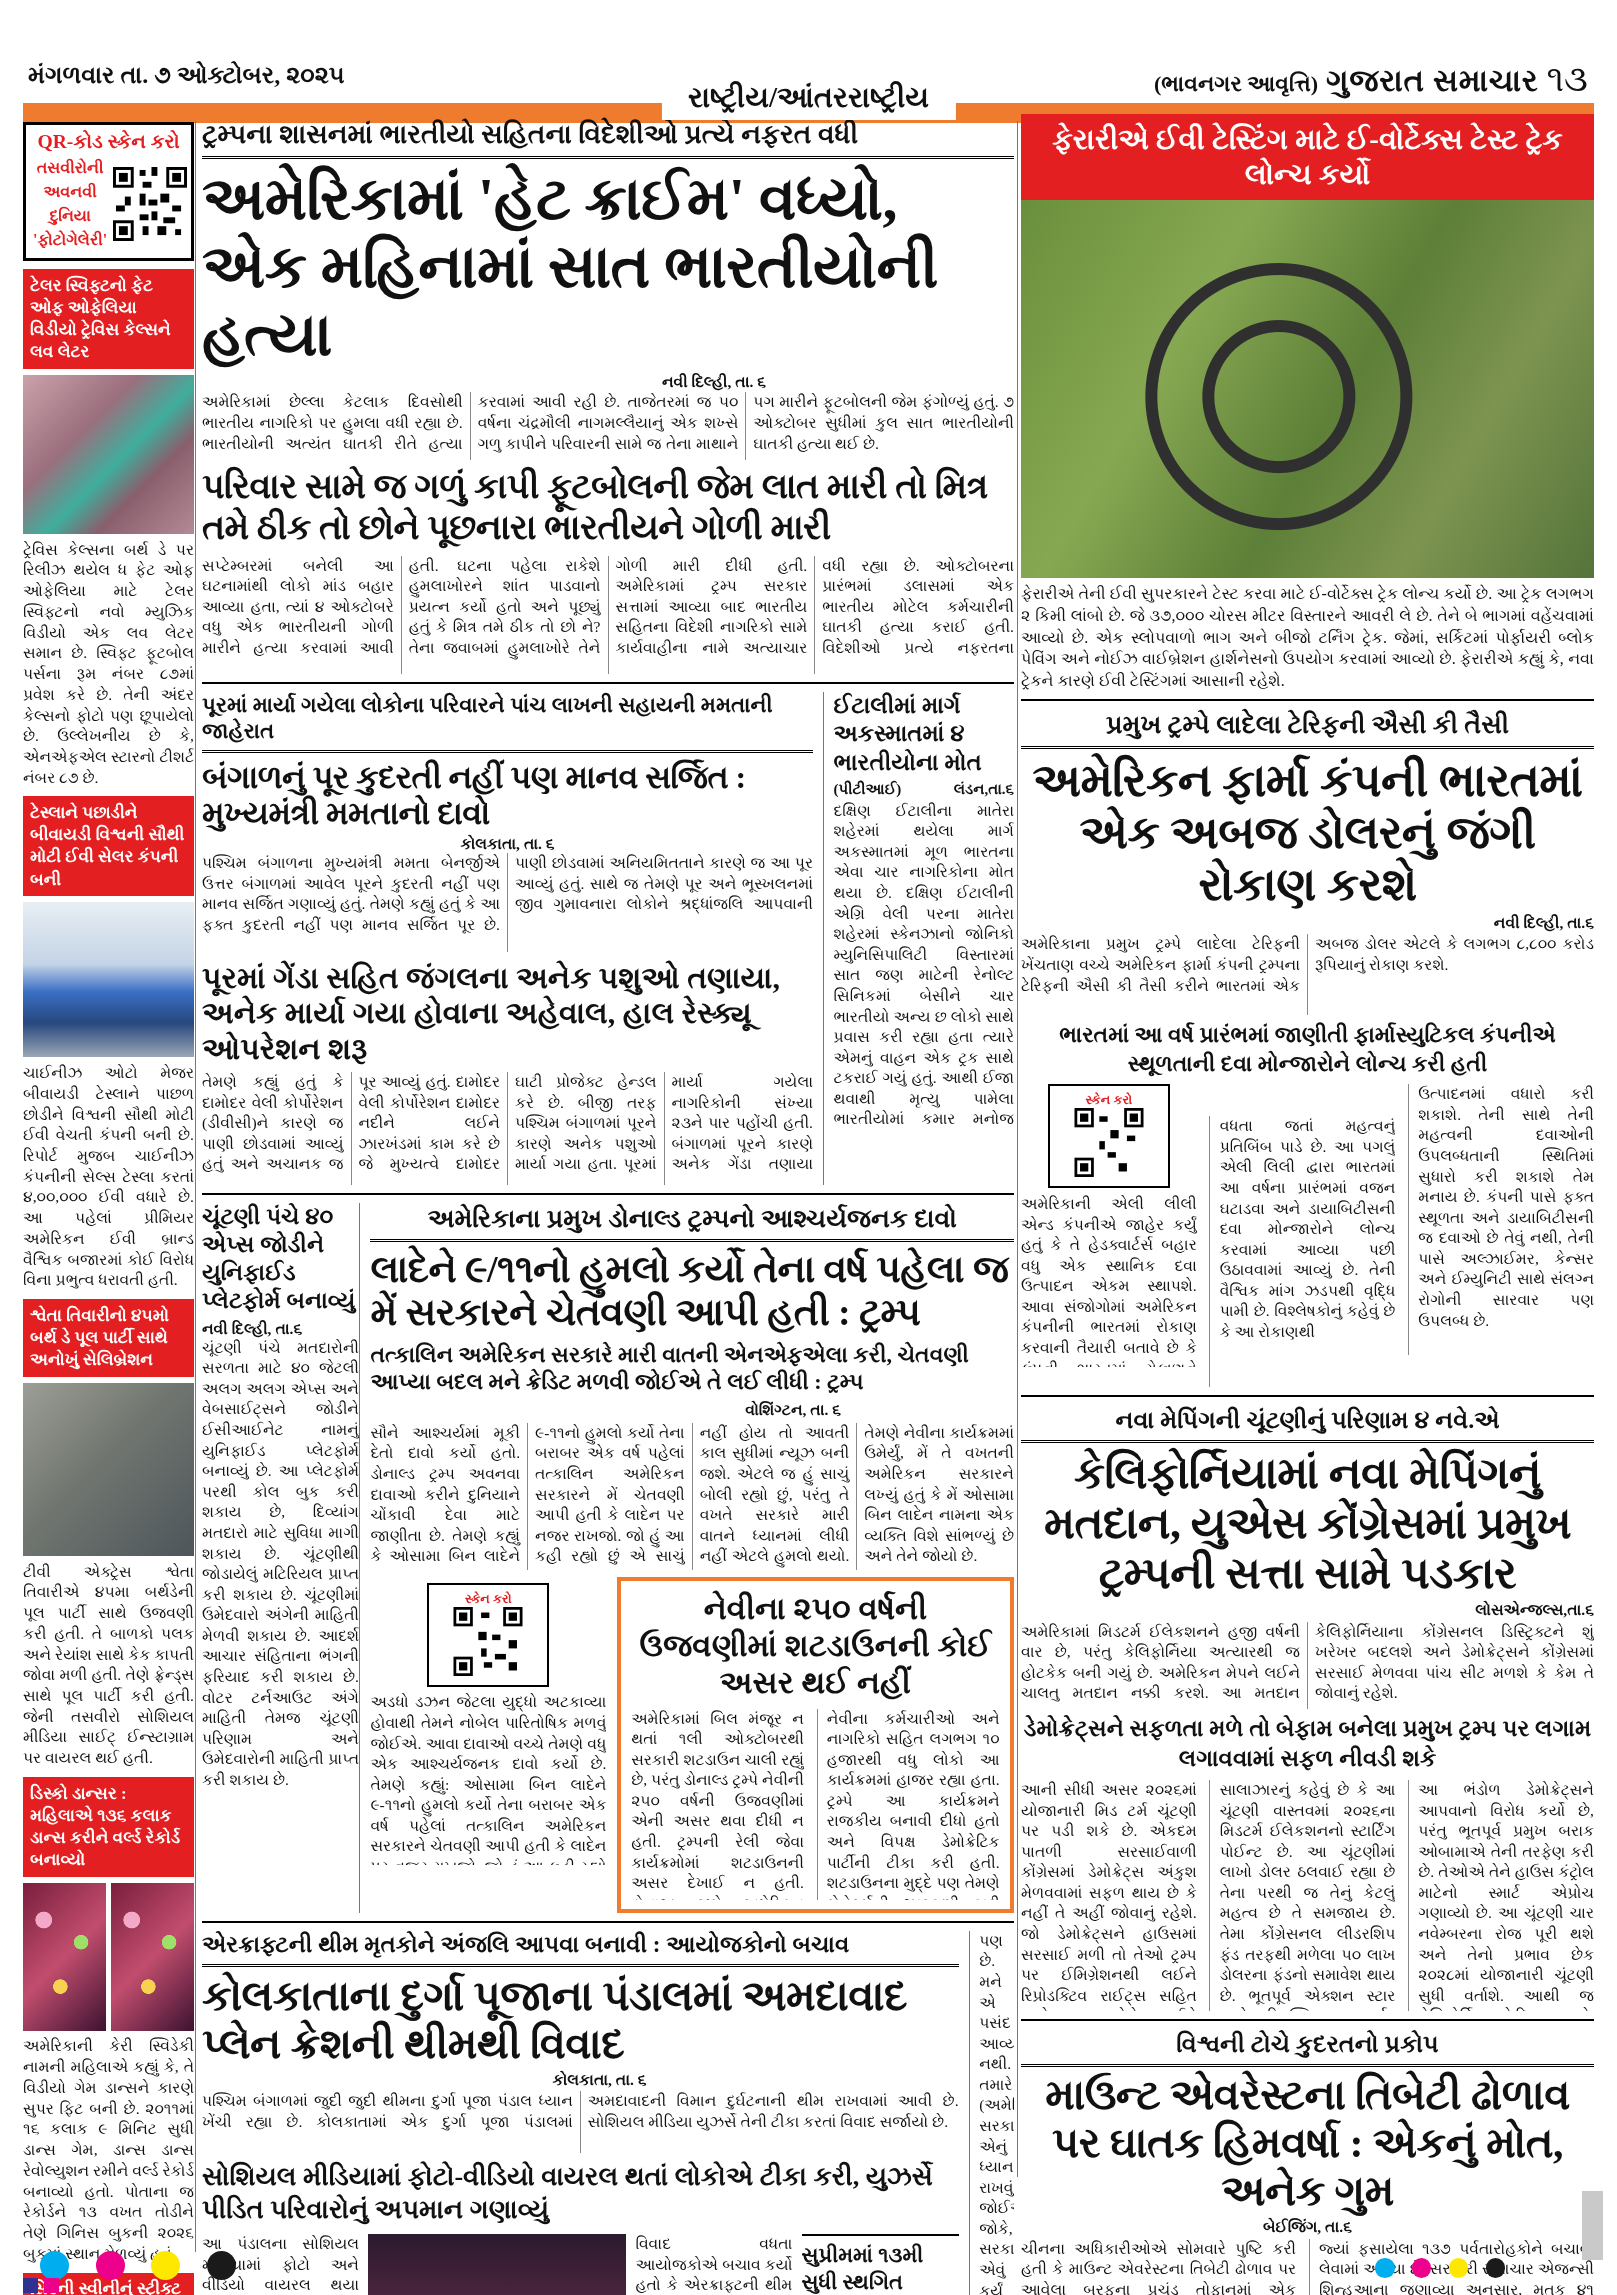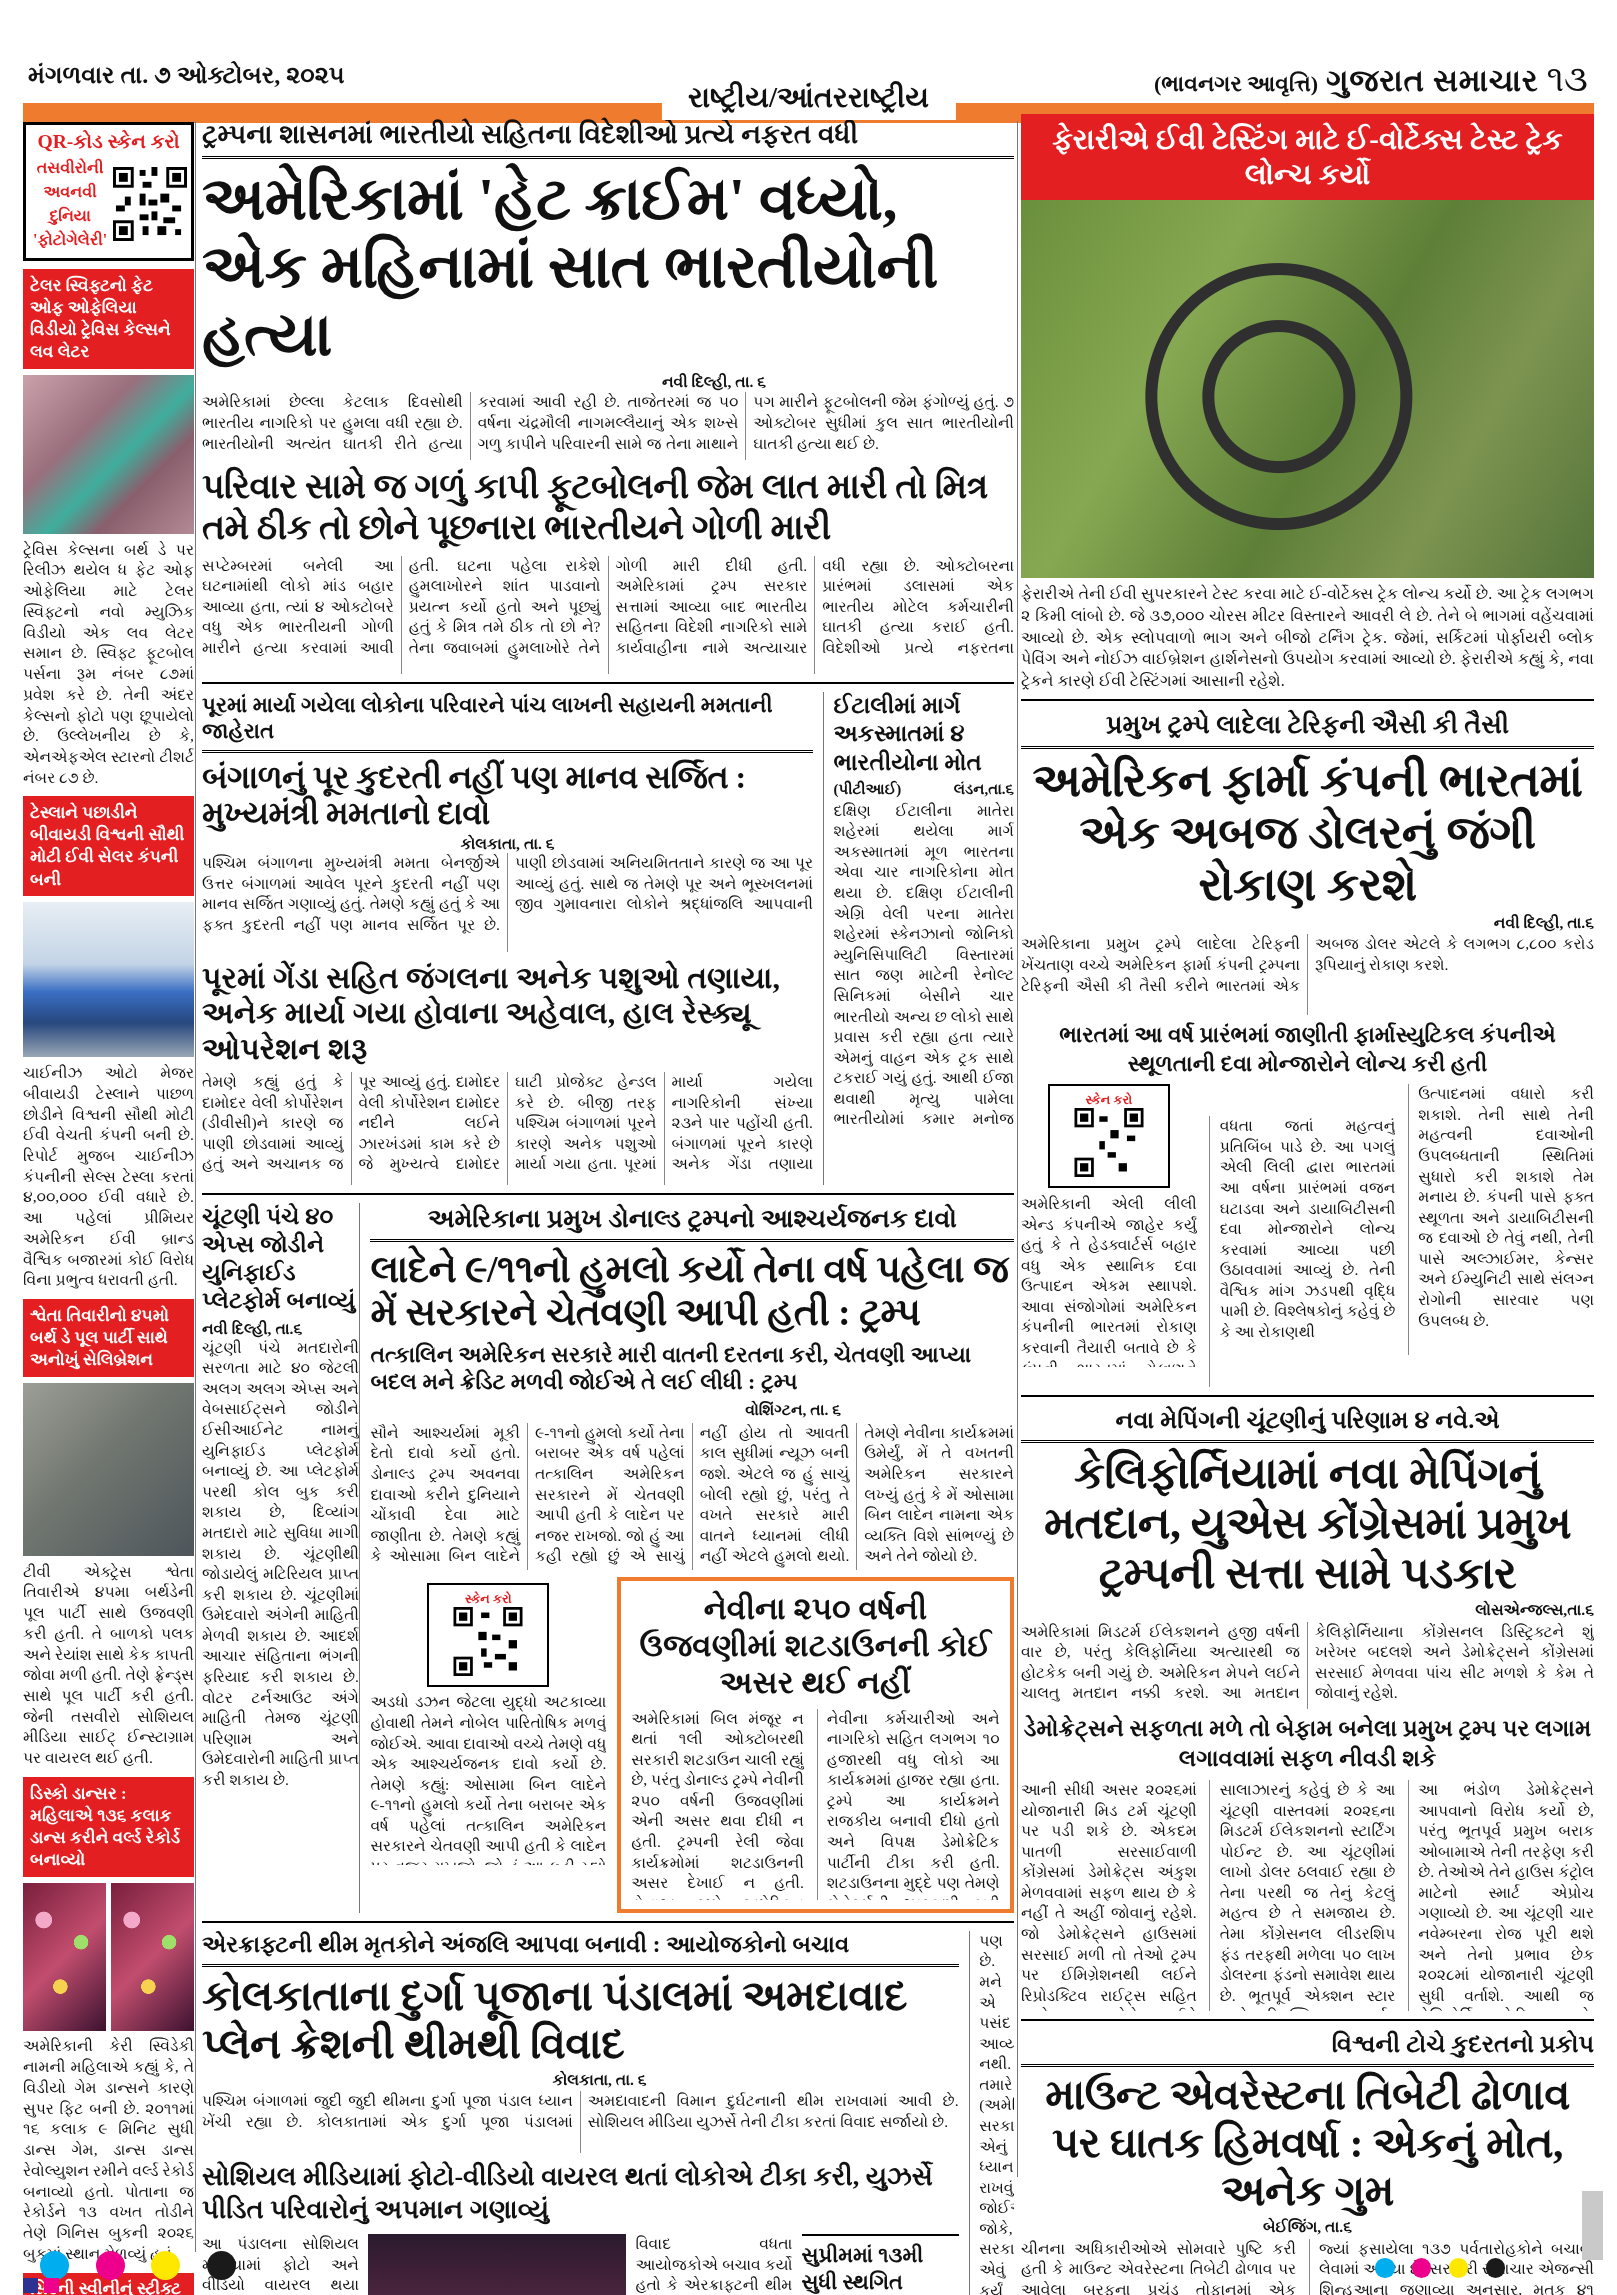--- a/index.html
+++ b/index.html
@@ -105,21 +105,21 @@
   .pharma-kicker{font-size:25.4px;text-align:center;}
   .pharma-head{font-size:46px;text-align:center;}
   .pharma-bold{font-size:22px;font-weight:bold;text-align:center;line-height:1.3;margin:5.8px 0;}
   .r-date{text-align:right;margin:2.3px 0;}
   .bodyrow{display:flex;gap:12.7px;}
   .bodyrow .bc{flex:1;border-left:0.6px solid #888;padding-left:9.2px;}
   .bodyrow .bc:first-child{border-left:none;padding-left:0;}
   .cal-kicker{font-size:24px;text-align:center;}
   .cal-head{font-size:44px;text-align:center;}
   .cal-bold{font-size:23px;font-weight:bold;text-align:center;line-height:1.3;margin:5.8px 0;}
-  .ev-kicker{font-size:24px;text-align:right;}
+  .ev-kicker{font-size:24px;text-align:center;}
   .ev-head{font-size:42px;text-align:center;}
 
   
   .regdots{position:absolute;bottom:15px;left:40px;display:flex;gap:26.6px;}
   .regdots .d{width:29px;height:29px;border-radius:50%;}
   .regdots2{position:absolute;bottom:17.3px;left:1375px;display:flex;gap:17.3px;}
   .regdots2 .d{width:19.6px;height:19.6px;border-radius:50%;}
   .d-c{background:#00aeef;} .d-m{background:#ec008c;} .d-y{background:#ffe800;} .d-k{background:#1a1a1a;}
   .edge-marks{position:absolute;left:23px;bottom:2.3px;display:flex;gap:5.8px;}
   .edge-marks .sq{width:15px;height:15px;}
@@ -257,21 +257,21 @@
 
     <div class="rowB">
       <div class="rowB-left">
         <div class="elect-head">ચૂંટણી પંચે ૪૦ એપ્સ જોડીને યુનિફાઈડ પ્લેટફોર્મ બનાવ્યું</div>
         <div class="dateline">નવી દિલ્હી, તા.૬</div>
         <div class="bodytxt" style="height:555px;overflow:hidden;">ચૂંટણી પંચે મતદારોની સરળતા માટે ૪૦ જેટલી અલગ અલગ એપ્સ અને વેબસાઈટ્સને જોડીને ઈસીઆઈનેટ નામનું યુનિફાઈડ પ્લેટફોર્મ બનાવ્યું છે. આ પ્લેટફોર્મ પરથી કોલ બુક કરી શકાય છે, દિવ્યાંગ મતદારો માટે સુવિધા માગી શકાય છે. ચૂંટણીથી જોડાયેલું મટિરિયલ પ્રાપ્ત કરી શકાય છે. ચૂંટણીમાં ઉમેદવારો અંગેની માહિતી મેળવી શકાય છે. આદર્શ આચાર સંહિતાના ભંગની ફરિયાદ કરી શકાય છે. વોટર ટર્નઆઉટ અંગે માહિતી તેમજ ચૂંટણી પરિણામ અને ઉમેદવારોની માહિતી પ્રાપ્ત કરી શકાય છે.</div>
       </div>
       <div class="rowB-right">
         <div class="kicker trump-kicker">અમેરિકાના પ્રમુખ ડોનાલ્ડ ટ્રમ્પનો આશ્ચર્યજનક દાવો</div>
         <div class="headline trump-head">લાદેને ૯/૧૧નો હુમલો કર્યો તેના વર્ષ પહેલા જ મેં સરકારને ચેતવણી આપી હતી : ટ્રમ્પ</div>
-        <div class="trump-bold">તત્કાલિન અમેરિકન સરકારે મારી વાતની દરતના કરી, ચેતવણી આપ્યા બદલ મને ક્રેડિટ મળવી જોઈએ તે લઈ લીધી : ટ્રમ્પ</div>
+        <div class="trump-bold">તત્કાલિન અમેરિકન સરકારે મારી વાતની એનએફએલા કરી, ચેતવણી આપ્યા બદલ મને ક્રેડિટ મળવી જોઈએ તે લઈ લીધી : ટ્રમ્પ</div>
         <div class="dateline" style="text-align:right;padding-right:173px;">વોશિંગ્ટન, તા. ૬</div>
         <div class="bodytxt cols4 trump-body1">સૌને આશ્ચર્યમાં મૂકી દેતો દાવો કર્યો હતો. ડોનાલ્ડ ટ્રમ્પ અવનવા દાવાઓ કરીને દુનિયાને ચોંકાવી દેવા માટે જાણીતા છે. તેમણે કહ્યું કે ઓસામા બિન લાદેને ૯-૧૧નો હુમલો કર્યો તેના બરાબર એક વર્ષ પહેલાં તત્કાલિન અમેરિકન સરકારને મેં ચેતવણી આપી હતી કે લાદેન પર નજર રાખજો. જો હું આ કહી રહ્યો છું એ સાચું નહીં હોય તો આવતી કાલ સુધીમાં ન્યૂઝ બની જશે. એટલે જ હું સાચું બોલી રહ્યો છું, પરંતુ તે વખતે સરકારે મારી વાતને ધ્યાનમાં લીધી નહીં એટલે હુમલો થયો. તેમણે નેવીના કાર્યક્રમમાં ઉમેર્યું, મેં તે વખતની અમેરિકન સરકારને લખ્યું હતું કે મેં ઓસામા બિન લાદેન નામના એક વ્યક્તિ વિશે સાંભળ્યું છે અને તેને જોયો છે.</div>
         <div class="rowB2">
           <div class="rowB2-left">
             <div class="qr-small">
               <div class="cap">સ્કેન કરો</div>
               <svg viewBox="0 0 25 25">
                 <rect width="25" height="25" fill="#fff"></rect>
                 <rect x="0" y="0" width="7" height="7"></rect>
                   <rect x="1" y="1" width="5" height="5" fill="#fff"></rect>

